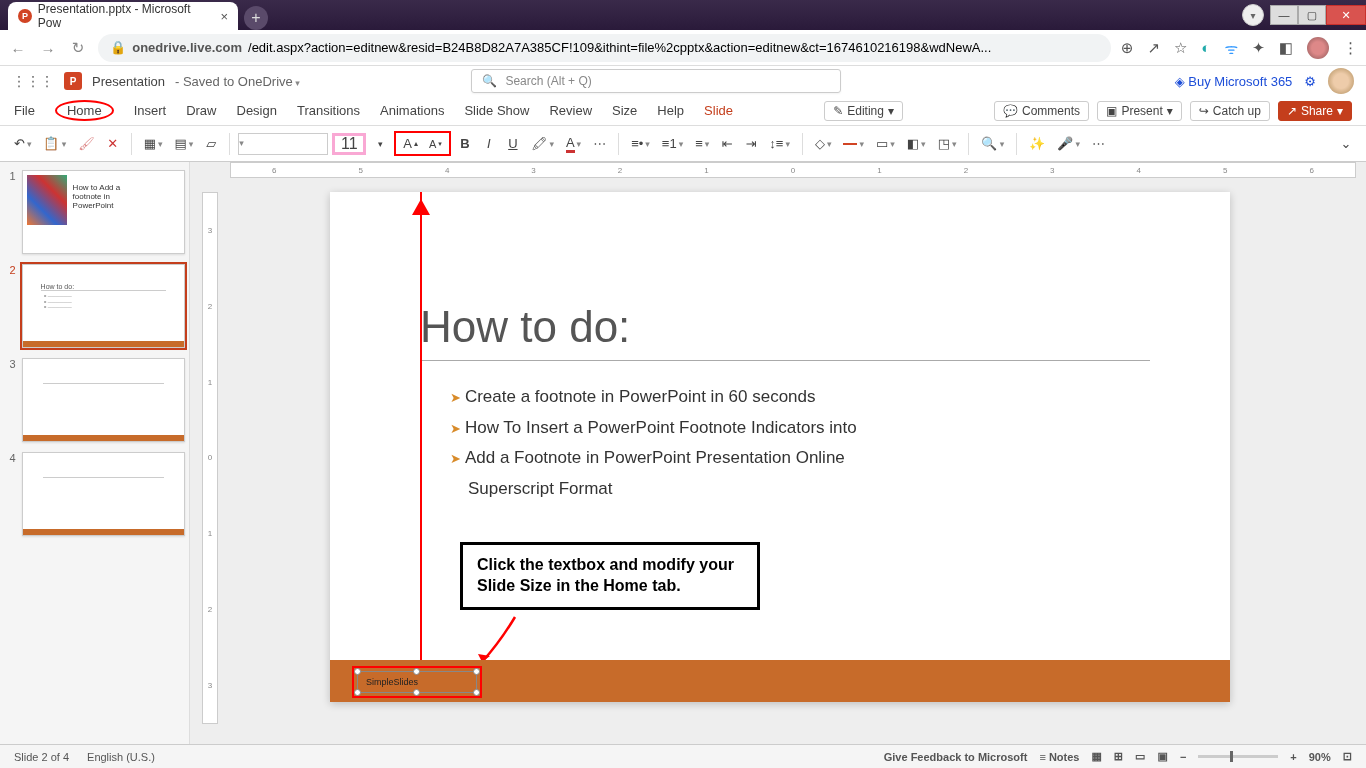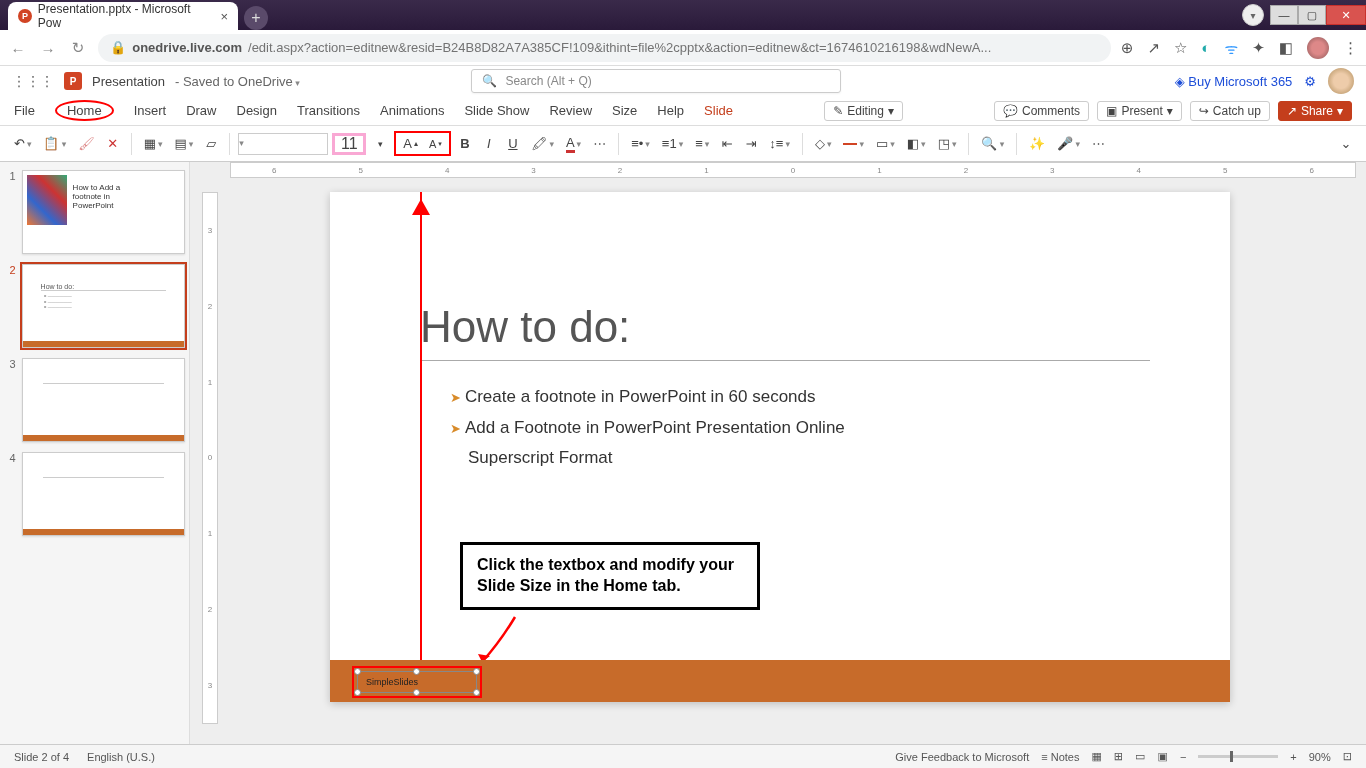--- a/index.html
+++ b/index.html
@@ -75,21 +75,21 @@
 .callout { position:absolute; left:130px; top:350px; border:3px solid #000; background:#fff; padding:10px 14px; font-family:"Times New Roman",serif; font-size:16px; font-weight:bold; width:300px; line-height:1.3;}
 
 
 .big-arrow { position:absolute; left:90px; top:0; width:2px; height:480px; background:red;}
 .big-arrow::before { content:""; position:absolute; top:-2px; left:-8px; border:9px solid transparent; border-bottom:16px solid red;}
 .small-arrow { position:absolute; left:140px; top:420px; width:50px; height:60px;}
 .small-arrow svg { width:100%; height:100%;}
 
 
 .statusbar { position:absolute; bottom:0; left:0; right:0; height:24px; background:#f5f5f5; border-top:1px solid #ccc; display:flex; align-items:center; padding:0 14px; font-size:11px; color:#555; gap:18px;}
-.statusbar .right { margin-left:auto; display:flex; align-items:center; gap:12px;}
+.statusbar .right { margin-left:auto; display:flex; align-items:center; gap:12px;font-weight:bold;}
 .zoom-slider { width:80px; height:3px; background:#ccc; position:relative;}
 .zoom-slider::after{content:"";position:absolute;left:40%;top:-4px;width:3px;height:11px;background:#666;}
 
 .carets::after { content:" ▾"; font-size:9px; color:#888;}
 </style>
 </head>
 <body>
 
 <div class="titlebar">
   <div class="tab-strip">
@@ -108,21 +108,21 @@
   </div>
 </div>
 
 <div class="addr-bar">
   <span class="nav-ico">←</span>
   <span class="nav-ico">→</span>
   <span class="nav-ico">↻</span>
   <div class="url-box">
     <span>🔒</span>
     <b>onedrive.live.com</b>
-    <span style="color:#737373;overflow:hidden;white-space:nowrap;text-align:right;">/edit.aspx?action=editnew&amp;resid=B24B8D82A7A385CF!109&amp;ithint=file%2cpptx&amp;action=editnew&amp;ct=1674610216198&amp;wdNewA...</span>
+    <span style="color:#000000;overflow:hidden;white-space:nowrap;text-align:right;">/edit.aspx?action=editnew&amp;resid=B24B8D82A7A385CF!109&amp;ithint=file%2cpptx&amp;action=editnew&amp;ct=1674610216198&amp;wdNewA...</span>
   </div>
   <div class="ext-icons">
     <span>⊕</span>
     <span>↗</span>
     <span>☆</span>
     <span style="color:#2aa;">◐</span>
     <span style="color:#39f;">ᯤ</span>
     <span>✦</span>
     <span>◧</span>
     <span class="avatar"></span>
@@ -287,20 +287,21 @@
         <span>0</span>
         <span>1</span>
         <span>2</span>
         <span>3</span>
     </div>
 
     <div class="slide">
       <div class="slide-title">How to do:</div>
       <div class="slide-list">
         <div><span class="arrow">➤</span><span>Create a footnote in PowerPoint in 60 seconds</span></div>
+        <div><span class="arrow">➤</span><span>How To Insert a PowerPoint Footnote Indicators into</span></div>
         <div><span class="arrow">➤</span><span>Add a Footnote in PowerPoint Presentation Online</span></div>
         <div style="margin-left:18px;"><span>Superscript Format</span></div>
       </div>
 
       <div class="callout">
         <div>Click the textbox and modify your</div>
         <div>Slide Size in the Home tab.</div>
       </div>
 
       <div class="big-arrow"></div>

